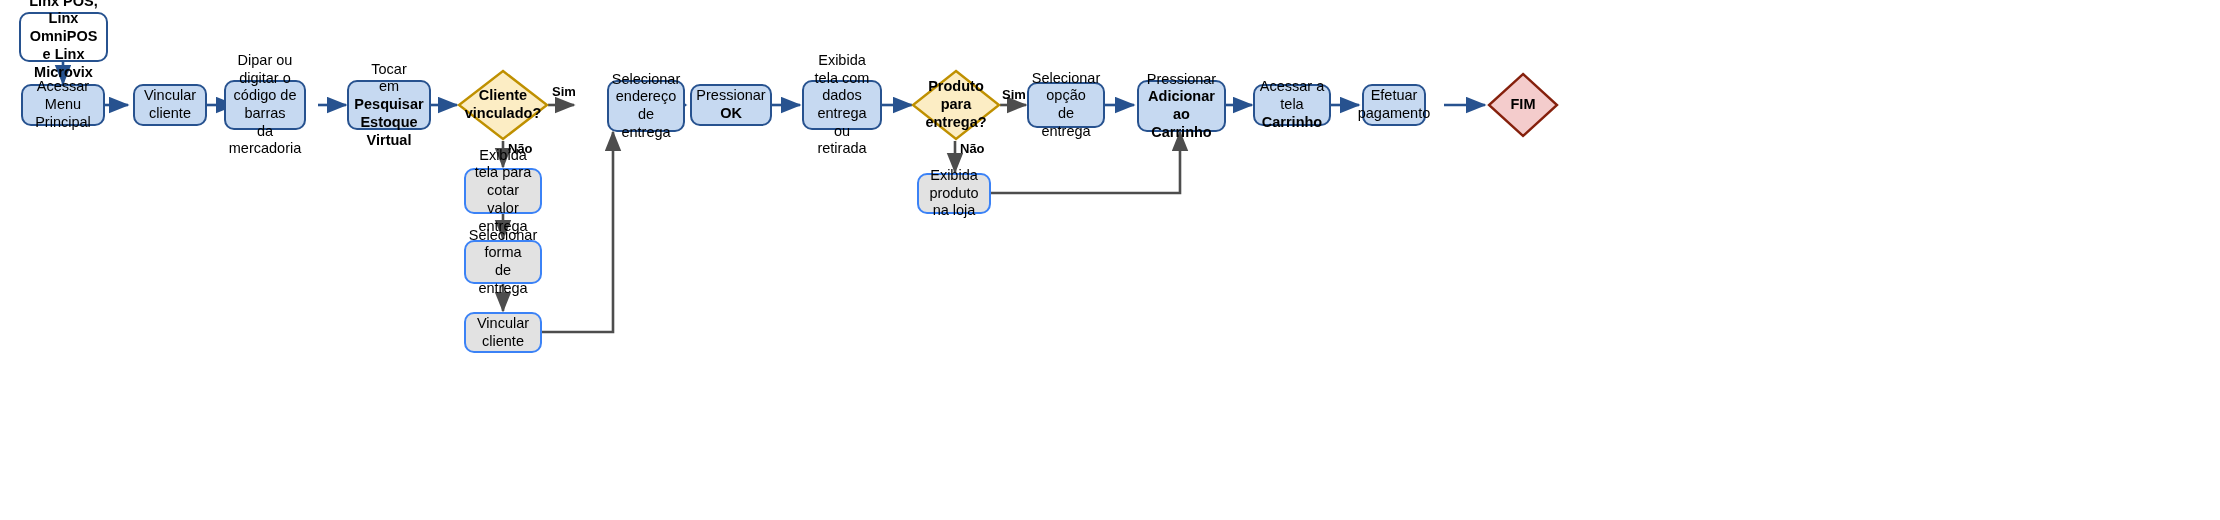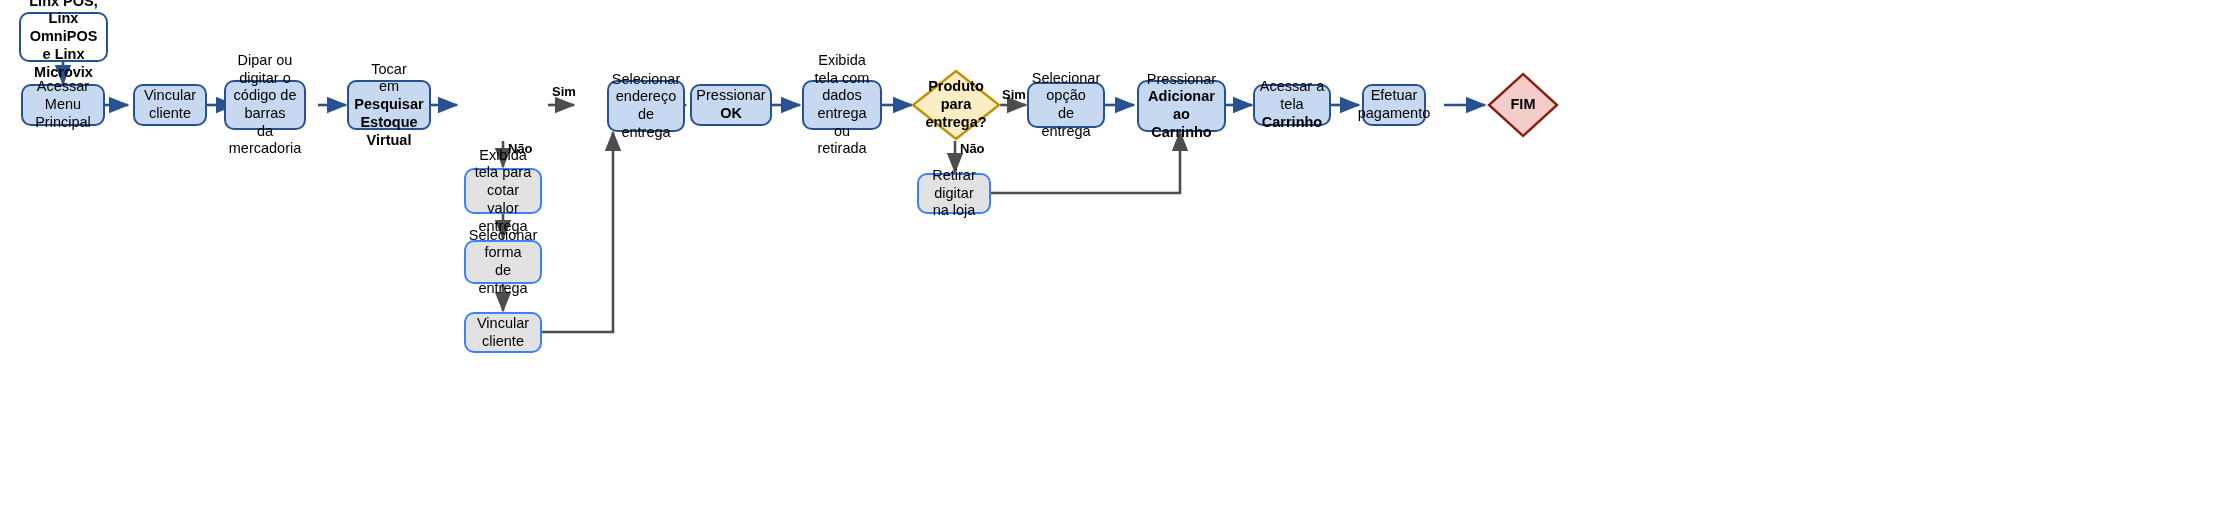--- a/index.html
+++ b/index.html
@@ -170,24 +170,30 @@
   </div>
 
   <div class="node proc" style="left:133px; top:84px; width:74px; height:42px;">
     <span class="txt">Vincular cliente</span>
   </div>
 
   <div class="node proc" style="left:224px; top:80px; width:82px; height:50px;">
     <span class="txt"><span>Dipar ou digitar o</span><br><span>código de barras</span><br><span>da mercadoria</span></span>
   </div>
 
-  <div class="node proc" style="left:347px; top:80px; width:84px; height:50px;border-radius:9px;">
+  <div class="node proc" style="left:347px; top:80px; width:84px; height:50px;">
     <span class="txt"><span>Tocar</span><br><span>em </span><span class="bold-seg">Pesquisar</span><br><span class="bold-seg">Estoque Virtual</span></span>
   </div>
 
+  <div class="diamond" style="left:457px; top:69px; width:92px; height:72px;">
+    <svg class="shape" viewBox="0 0 92 72" preserveAspectRatio="none">
+      <polygon points="46,2 90,36 46,70 2,36" fill="#fcedc4" stroke="#bf9000" stroke-width="2.4"></polygon>
+    </svg>
+    <div class="dlabel"><span><span>Cliente</span><br><span>vinculado?</span></span></div>
+  </div>
 
   <div class="edge-label" style="left:552px; top:84px;">Sim</div>
   <div class="edge-label" style="left:508px; top:141px;">Não</div>
 
   <div class="node proc" style="left:575px; top:80px; width:78px; height:52px;margin-left:32px;">
     <span class="txt"><span>Selecionar</span><br><span>endereço de</span><br><span>entrega</span></span>
   </div>
 
   <div class="node proc" style="left:690px; top:84px; width:82px; height:42px;">
     <span class="txt"><span>Pressionar </span><span class="bold-seg">OK</span></span>
@@ -236,16 +242,16 @@
 
   <div class="node proc-grey" style="left:464px; top:240px; width:78px; height:44px;">
     <span class="txt"><span>Selecionar forma</span><br><span>de entrega</span></span>
   </div>
 
   <div class="node proc-grey" style="left:464px; top:312px; width:78px; height:41px;">
     <span class="txt">Vincular cliente</span>
   </div>
 
   <div class="node proc-grey" style="left:917px; top:173px; width:74px; height:41px;">
-    <span class="txt"><span>Retirar digitar</span><br><span>na loja</span></span>
+    <span class="txt"><span>Exibida produto</span><br><span>na loja</span></span>
   </div>
 
 </div>
 
 </body></html>

